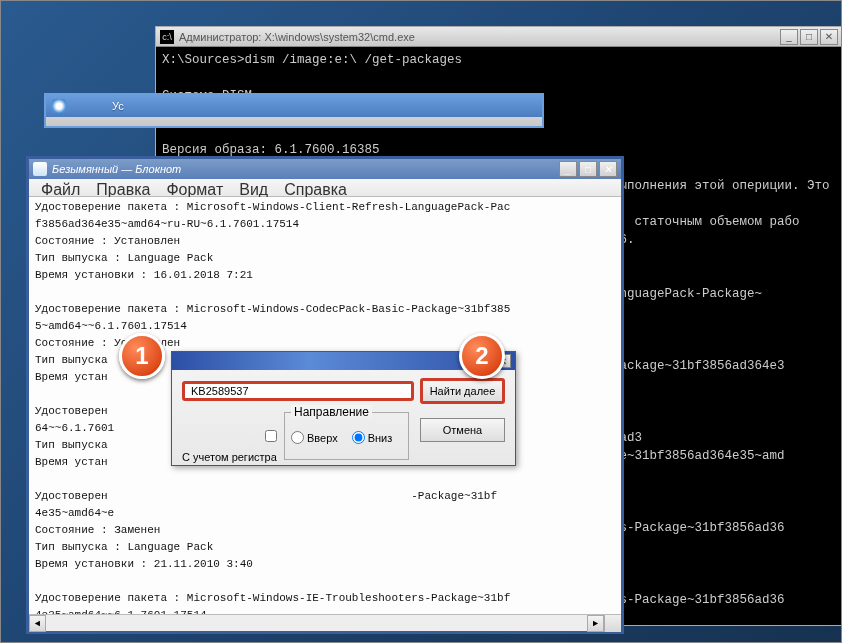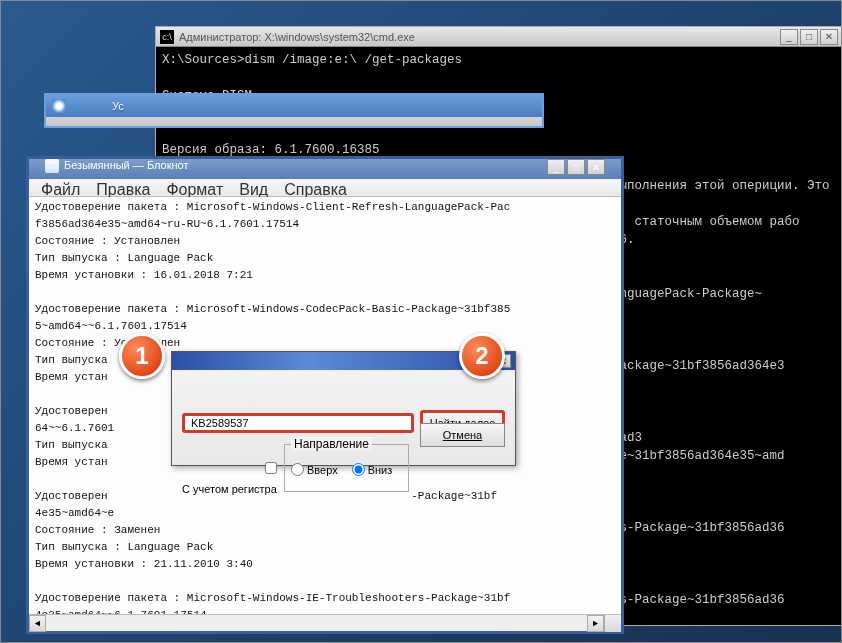--- a/index.html
+++ b/index.html
@@ -93,25 +93,26 @@
   width: 598px; height: 478px;
   background: #fff;
   border: 3px solid #3a5d9b;
   display: flex;
   flex-direction: column;
 }
 .np-titlebar {
   height: 20px;
   background: linear-gradient(#7c9cc8, #5a7fb8);
   display: flex;
-  align-items: flex-start;
-  padding: 0 16px;
+  align-items: center;
+  padding: 0 4px;
   color: #fff;
   font-family: Tahoma, sans-serif;
   font-size: 11px;
+  font-style: italic;
 }
 .np-menus {
   height: 18px;
   background: linear-gradient(#f6f6f6, #e9e9e9);
   border-bottom: 1px solid #bbb;
   display: flex;
   padding: 0 4px;
   font-family: Tahoma, sans-serif;
   font-size: 16px;
   color: #333;
@@ -176,21 +177,20 @@
   color: #333;
   display: flex;
   align-items: center;
   justify-content: center;
   font-size: 10px;
   cursor: pointer;
 }
 .find-body {
   padding: 8px 10px;
   position: relative;
-  margin-top: 32px;
 }
 .find-row { display: flex; align-items: center; gap: 6px; }
 .find-input {
   flex: 1;
   height: 20px;
   border: 3px solid #cc3c28;
   border-radius: 3px;
   padding: 0 6px;
   font-family: Tahoma, sans-serif;
   font-size: 11px;
@@ -204,21 +204,21 @@
   font-size: 11px;
   cursor: pointer;
 }
 .find-find-btn {
   border: 3px solid #cc3c28;
   border-radius: 3px;
   height: 26px;
 }
 .find-cancel-btn {
   position: absolute;
-  right: 10px; top: 21px; text-decoration: underline;
+  right: 10px; top: 48px;
 }
 .find-checkbox {
   position: absolute;
   left: 10px; top: 60px;
   display: flex;
   align-items: flex-end;
   gap: 9px;
   font-size: 11px;
   flex-direction: column;
 }

